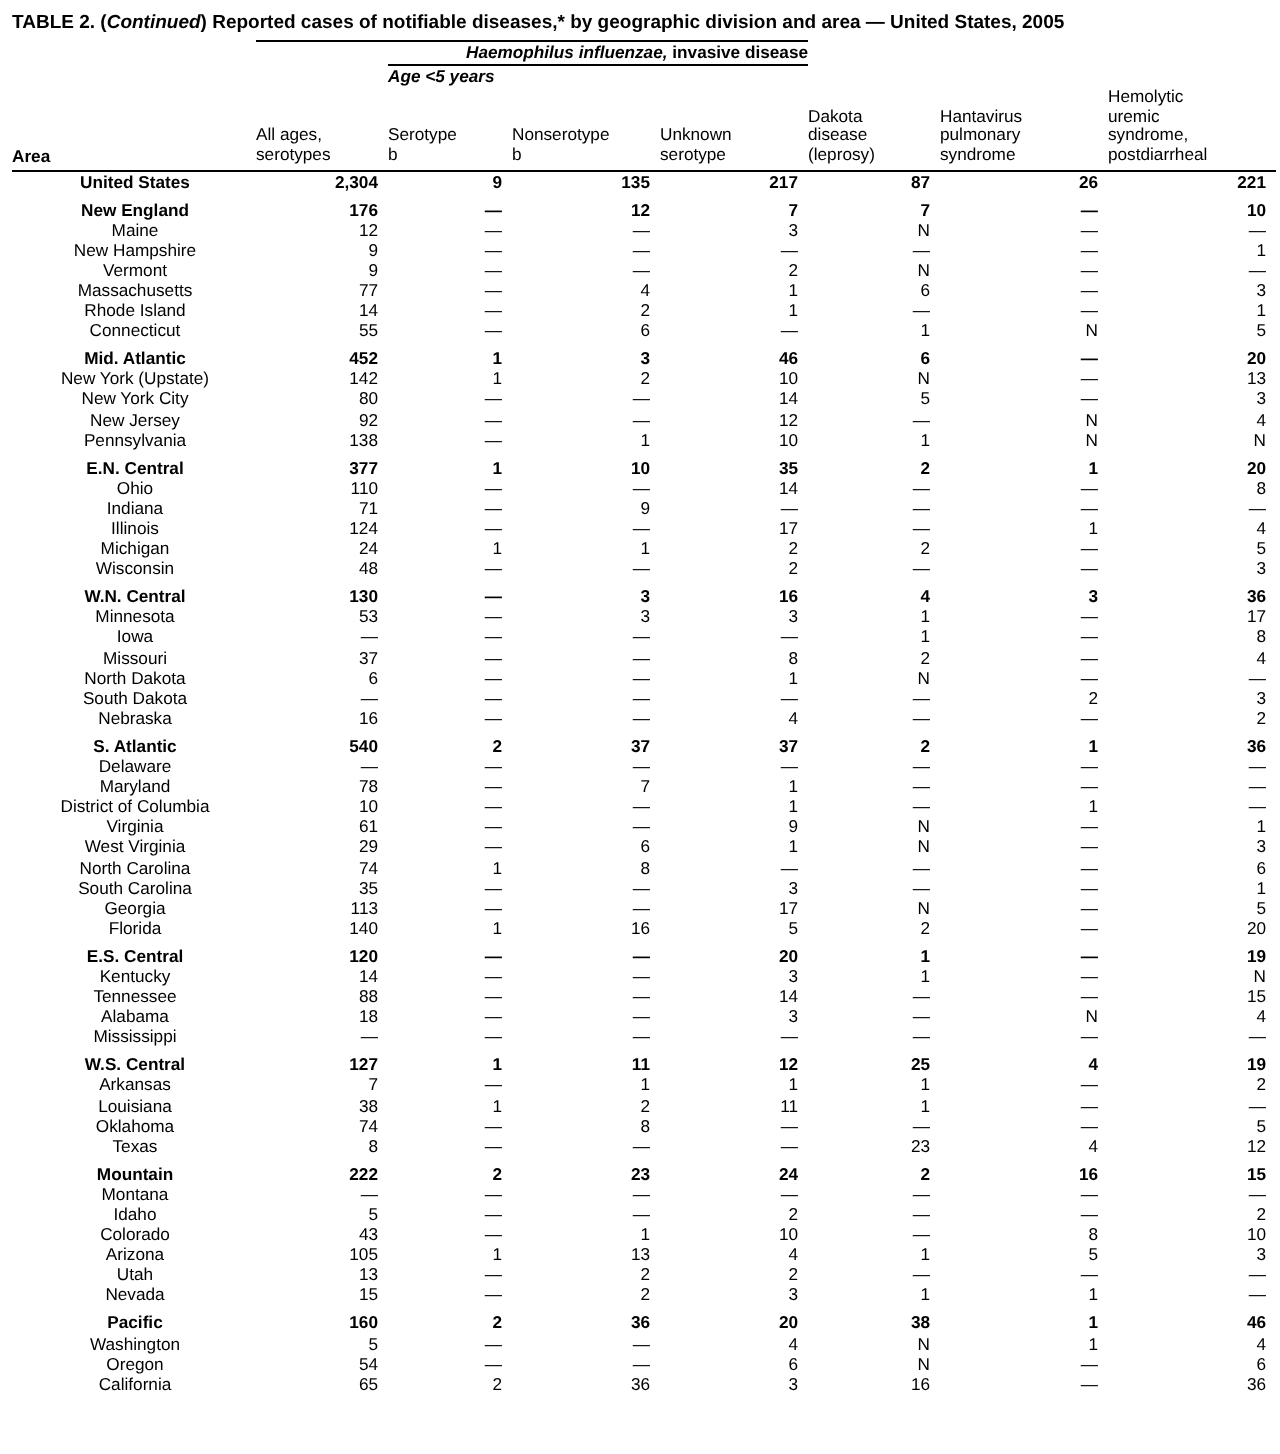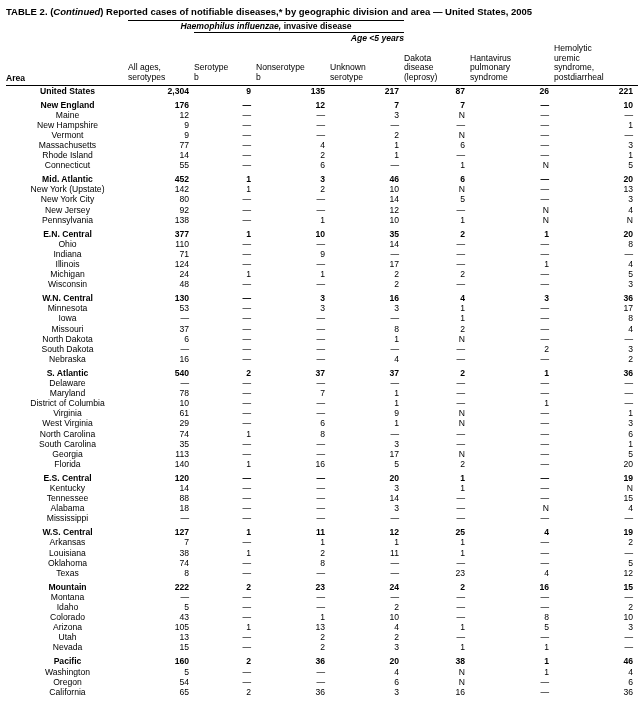--- a/index.html
+++ b/index.html
@@ -3,21 +3,21 @@
 <meta charset="utf-8">
 <style>
   html,body{margin:0;padding:0;background:#fff;}
   body{width:640px;height:727px;font-family:"Liberation Sans",sans-serif;color:#000;}
   .page{position:relative;width:608px;height:727px;padding:4px 4px 0 4px;box-sizing:border-box;}
   .title{font-size:9.5px;font-weight:bold;margin:2px 0 3px 2px;}
   .title .ital{font-style:italic;font-weight:bold;}
   table{border-collapse:collapse;width:632px;margin-left:2px;font-size:8.6px;}
   td,th{padding:0;vertical-align:bottom;}
   .hdr-group{font-style:italic;font-weight:bold;text-align:center;font-size:8.6px;}
-  .hdr-sub{font-style:italic;font-weight:bold;text-align:right;font-size:8.6px;}
+  .hdr-sub{font-style:italic;font-weight:bold;text-align:left;font-size:8.6px;}
   .hdr-cell{font-weight:normal;text-align:left;font-size:8.6px;line-height:1.12;}
   .hdr-area{font-weight:bold;text-align:left;font-size:8.6px;vertical-align:bottom;}
   .num{text-align:right;padding-right:5px;white-space:nowrap;}
   .area{text-align:center;white-space:nowrap;padding-left:1px;}
   .bold{font-weight:bold;}
   .row td{height:10.1px;line-height:10.1px;font-size:8.6px;}
   .rule-top{border-top:1.1px solid #000;}
   .rule-thin{border-top:0.6px solid #000;}
   .spacer td{height:4px;line-height:4px;}
   col.c0{width:122px;}
@@ -45,21 +45,21 @@
         <col class="c2">
         <col class="c3">
         <col class="c4">
         <col class="c5">
         <col class="c6">
         <col class="c7">
     </colgroup>
     <thead>
       <tr>
         <td></td>
-        <td colspan="4" class="hdr-group rule-thin" style="padding-bottom:1px;">
+        <td colspan="4" class="hdr-group rule-thin" style="padding-bottom:1px;text-align:right;">
           <span style="font-style:italic;">Haemophilus influenzae,</span><span style="font-style:normal;"> invasive disease</span>
         </td>
         <td></td>
           <td></td>
           <td></td>
       </tr>
       <tr>
         <td></td>
         <td></td>
         <td colspan="3" class="hdr-sub rule-thin" style="padding-bottom:1px;">Age &lt;5 years</td>

